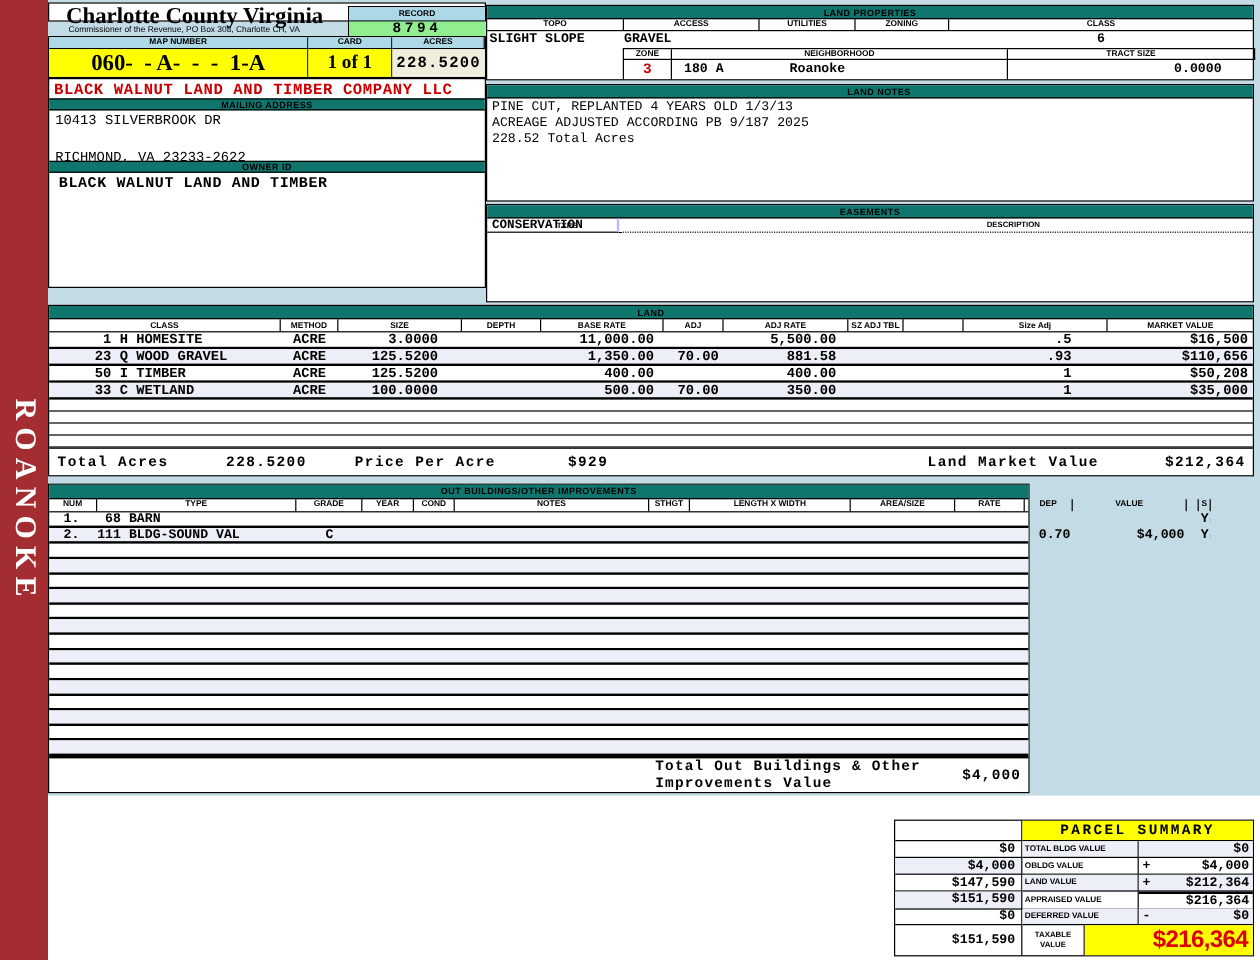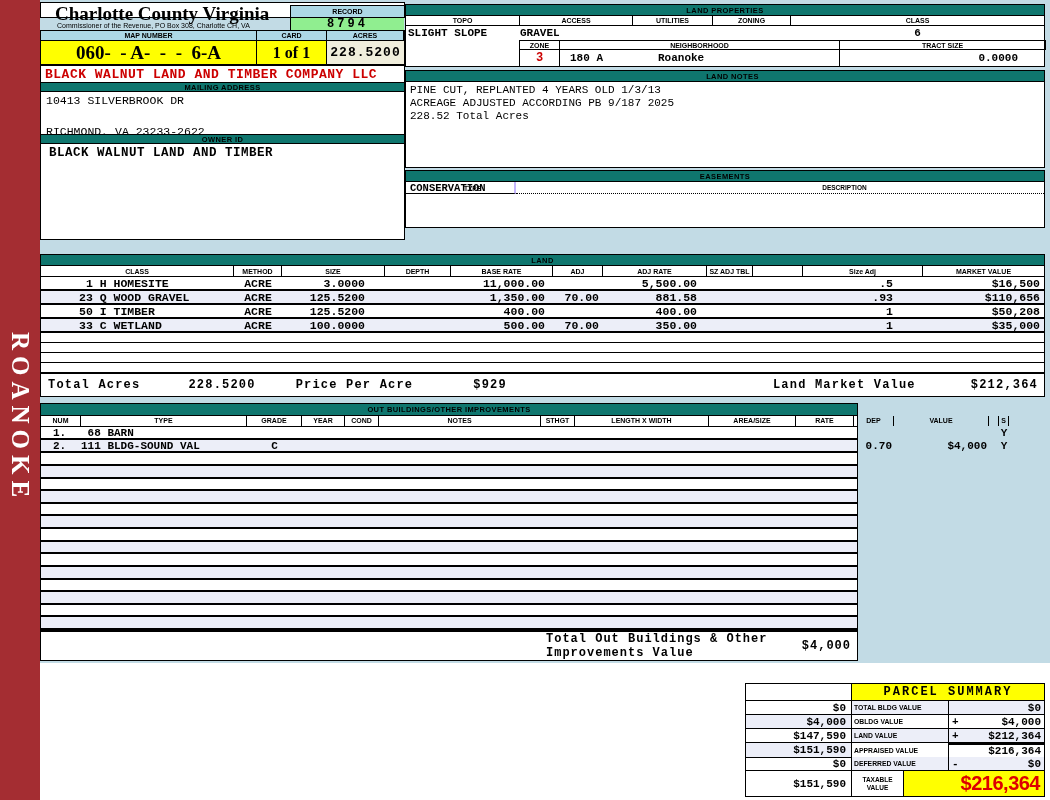--- a/index.html
+++ b/index.html
@@ -74,21 +74,21 @@
   .nbh-code{margin-left:10px;}
   .nbh-name{margin-left:55px;}
   .tract-val{justify-content:flex-end;padding-right:28px;}
 
   
   .ln-panel{left:405px;top:70px;width:640px;height:98px;}
   .ln-panel .band{height:11px;padding-left:15px;}
   .ln-body{padding:2px 0 0 4px;font:400 11px "Liberation Mono",monospace;line-height:13px;}
 
   
-  .es-panel{left:405px;top:170px;width:640px;height:58px;}
+  .es-panel{left:405px;top:170px;width:640px;height:82px;}
   .es-panel .band{height:11px;}
   .es-row{height:12px;display:flex;}
   .es-type{width:110px;border-right:2px solid #c4b5fd;border-bottom:1px solid #000;position:relative;
            font:700 10.5px "Liberation Mono",monospace;display:flex;align-items:center;padding-left:4px;white-space:nowrap;}
   .es-type-label{position:absolute;left:58px;top:3px;font:700 6.5px "Liberation Sans",sans-serif;background:transparent;}
   .es-desc{flex:1;border-bottom:1px dotted #000;position:relative;}
   .es-desc-label{position:absolute;left:58%;top:2px;font:700 6.5px "Liberation Sans",sans-serif;}
 
   
   .land-sec{left:40px;top:254px;width:1005px;height:143px;display:flex;flex-direction:column;}
@@ -172,21 +172,21 @@
   <div class="record-box">
     <div class="record-head">RECORD</div>
     <div class="record-val">8794</div>
   </div>
 </div>
 
 <div class="abs map-grid">
   <div class="hcell">MAP NUMBER</div>
   <div class="hcell">CARD</div>
   <div class="hcell">ACRES</div>
-  <div class="vcell v-yellow map-val">060-  - A-  -  -  6-A</div>
+  <div class="vcell v-yellow map-val">060-  - A-  -  -  1-A</div>
   <div class="vcell v-yellow card-val">1 of 1</div>
   <div class="vcell v-cream acres-val">228.5200</div>
 </div>
 
 <div class="panel owner-panel">
   <div class="deeded-val">BLACK WALNUT LAND AND TIMBER COMPANY LLC</div>
   <div class="band">MAILING ADDRESS</div>
   <div class="addr-block">
     <div class="addr-line1">10413 SILVERBROOK DR</div>
     <div>RICHMOND, VA 23233-2622</div>

